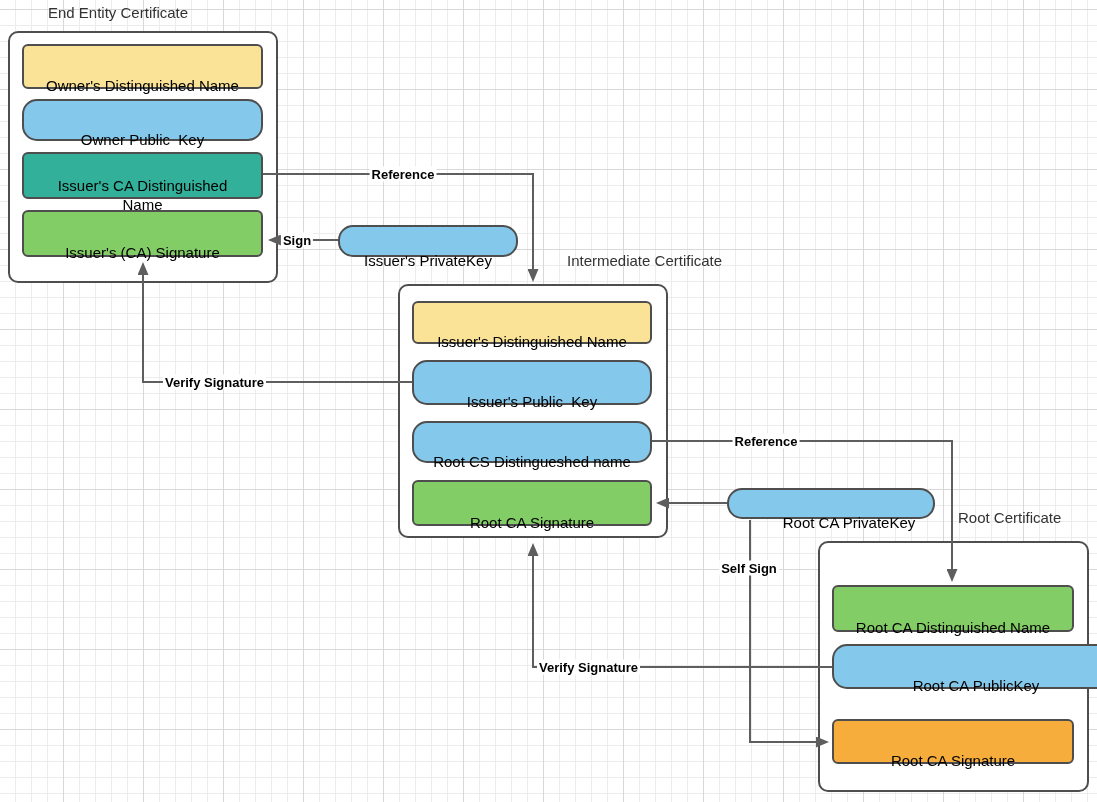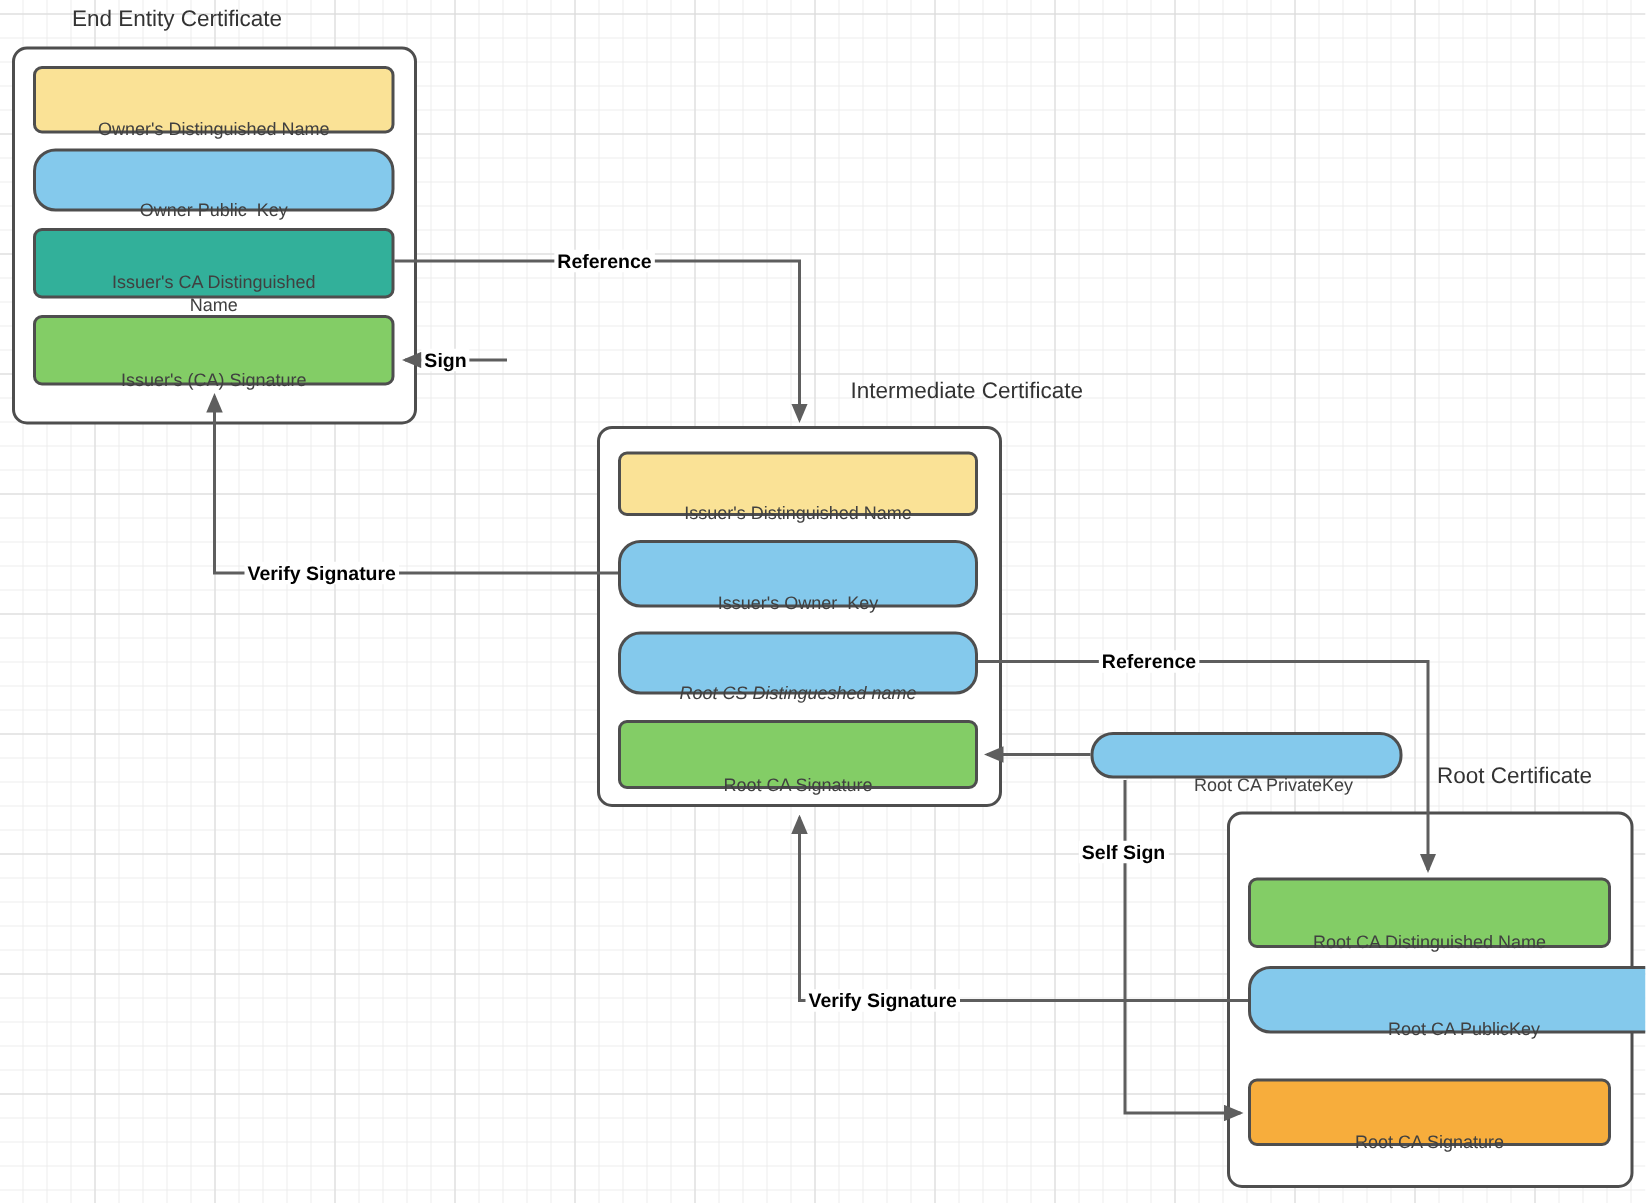--- a/index.html
+++ b/index.html
@@ -42,22 +42,22 @@
   .node {
     position: absolute;
     border: 2px solid var(--border);
     border-radius: 6px;
     display: flex;
     align-items: center;
     justify-content: center;
     text-align: center;
   }
   .node .box-label {
-    font-size: 12px;
-    color: #404040;
+    font-size: 15px;
+    color: #000000;
     white-space: pre-wrap;
     line-height: 1.25;
     margin-top: 40px;
   }
   .fill-yellow { background: var(--yellow); }
   .fill-blue   { background: var(--blue); border-radius: 15px; }
   .fill-teal   { background: var(--teal); }
   .fill-green  { background: var(--green); text-align: center; }
   .fill-orange { background: var(--orange); }
 
@@ -112,39 +112,42 @@
 Name</span>
   </div>
   <div class="node fill-green" style="left:22px; top:210px; width:241px; height:47px;">
     <span class="box-label">Issuer's (CA) Signature</span>
   </div>
 
   <div class="node fill-yellow" style="left:412px; top:301px; width:240px; height:43px;">
     <span class="box-label">Issuer's Distinguished Name</span>
   </div>
   <div class="node fill-blue" style="left:412px; top:360px; width:240px; height:45px;">
-    <span class="box-label">Issuer's Owner  Key</span>
+    <span class="box-label">Issuer's Public  Key</span>
   </div>
-  <div class="node fill-blue" style="left:412px; top:421px; width:240px; height:42px;font-style:italic;">
+  <div class="node fill-blue" style="left:412px; top:421px; width:240px; height:42px;">
     <span class="box-label">Root CS Distingueshed name</span>
   </div>
   <div class="node fill-green" style="left:412px; top:480px; width:240px; height:46px;">
     <span class="box-label">Root CA Signature</span>
   </div>
 
   <div class="node fill-green" style="left:832px; top:585px; width:242px; height:47px;">
     <span class="box-label">Root CA Distinguished Name</span>
   </div>
   <div class="node fill-blue" style="left:832px; top:644px; width:288px; height:45px;">
     <span class="box-label">Root CA PublicKey</span>
   </div>
   <div class="node fill-orange" style="left:832px; top:719px; width:242px; height:45px;">
     <span class="box-label">Root CA Signature</span>
   </div>
 
+  <div class="node fill-blue" style="left:338px; top:225px; width:180px; height:32px;">
+    <span class="box-label">Issuer's PrivateKey</span>
+  </div>
   <div class="node fill-blue" style="left:727px; top:488px; width:208px; height:31px;padding-left:36px;">
     <span class="box-label">Root CA PrivateKey</span>
   </div>
 
   <div class="edge-label" style="left:403px; top:174px;">Reference</div>
   <div class="edge-label" style="left:297px; top:240px;">Sign</div>
   <div class="edge-label left-anchor" style="left:163px; top:382px;">Verify Signature</div>
   <div class="edge-label" style="left:766px; top:441px;">Reference</div>
   <div class="edge-label" style="left:749px; top:568px;">Self Sign</div>
   <div class="edge-label left-anchor" style="left:537px; top:667px;">Verify Signature</div>

